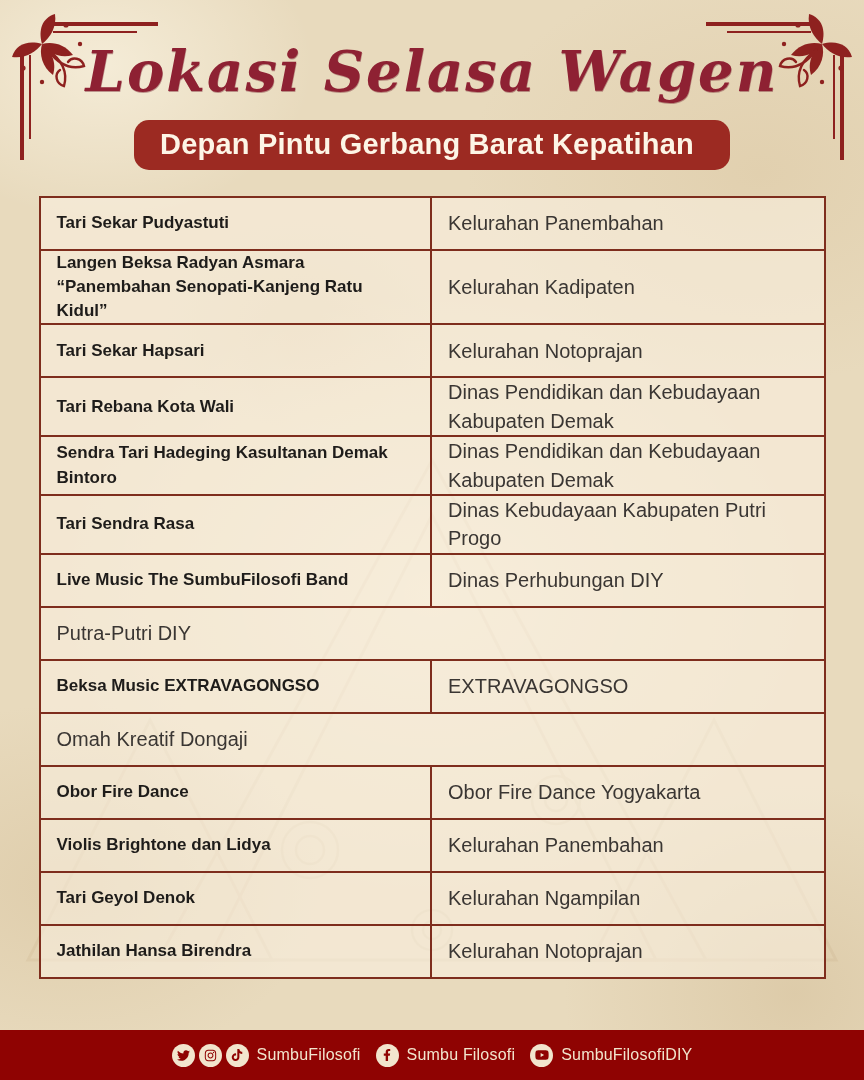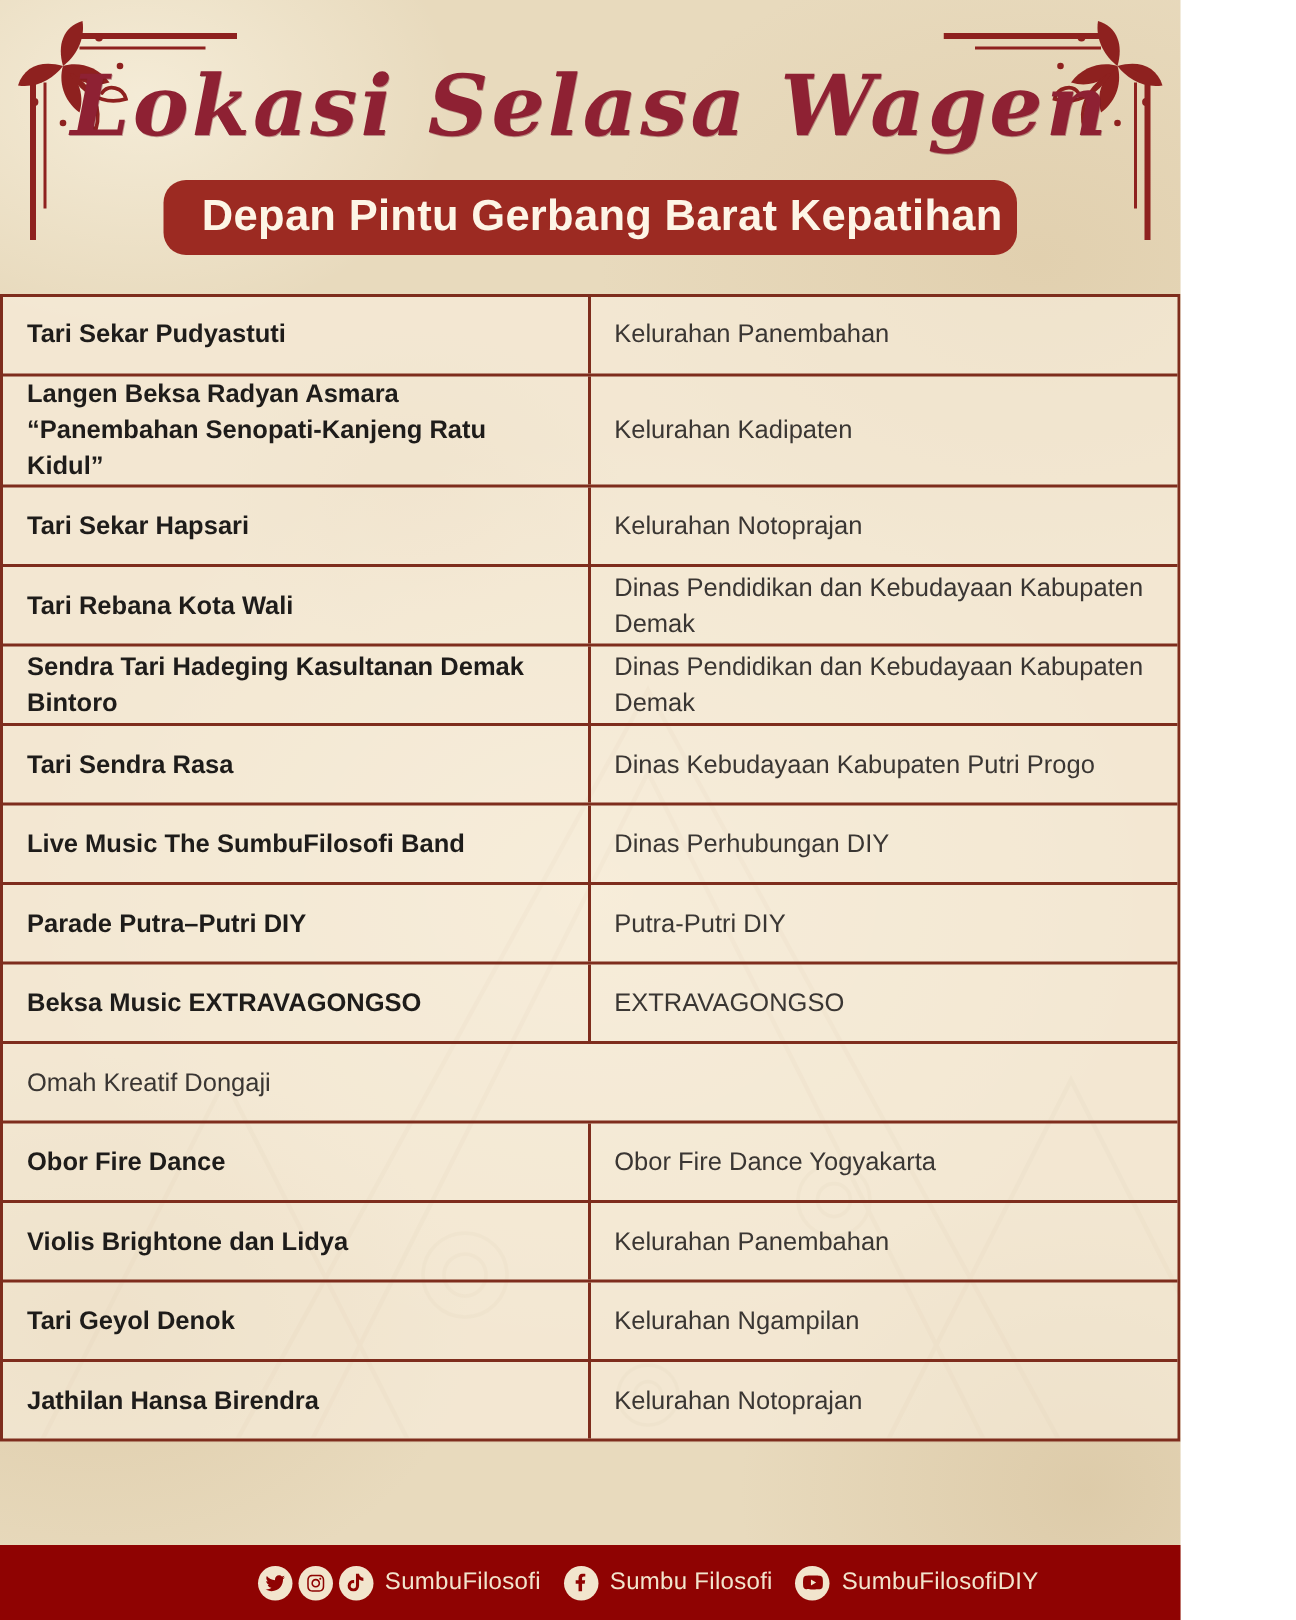--- a/index.html
+++ b/index.html
@@ -3,21 +3,21 @@
 <meta charset="utf-8">
 <style>
   * { margin: 0; padding: 0; box-sizing: border-box; }
   html, body { width: 864px; height: 1080px; }
   body {
     font-family: "Liberation Sans", sans-serif;
     overflow: hidden;
   }
   .poster {
     position: relative;
-    width: 787px;
+    width: 864px;
     height: 1080px;
     background-color: #e8dabd;
     background-image:
       radial-gradient(ellipse 300px 220px at 12% 6%, rgba(255,250,236,0.55), transparent 70%),
       radial-gradient(ellipse 420px 300px at 88% 16%, rgba(208,182,138,0.28), transparent 70%),
       radial-gradient(ellipse 520px 420px at 50% 55%, rgba(255,248,231,0.40), transparent 72%),
       radial-gradient(ellipse 360px 260px at 8% 82%, rgba(202,176,132,0.30), transparent 70%),
       radial-gradient(ellipse 330px 300px at 92% 92%, rgba(198,172,128,0.32), transparent 70%),
       radial-gradient(ellipse 200px 150px at 35% 30%, rgba(210,186,144,0.18), transparent 70%);
     overflow: hidden;
@@ -39,21 +39,21 @@
     text-shadow: 0.5px 0.5px 0 rgba(110,20,35,0.4);
   }
   .badge {
     display: inline-block;
     margin-top: 14px;
     background: #9c2a22;
     color: #fdf5e6;
     font-weight: bold;
     font-size: 29px;
     line-height: 1;
-    padding: 10px 10px 11px 26px;
+    padding: 10px 36px 11px 26px;
     border-radius: 15px;
     letter-spacing: 0.2px;
   }
 
   .watermark {
     position: absolute;
     left: 0; top: 430px;
     width: 864px; height: 570px;
     opacity: 0.08;
     z-index: 0;
@@ -79,21 +79,21 @@
   .cell.performance {
     width: 50%;
     border-right: 2px solid #7e2d1d;
     font-weight: bold;
     font-size: 17px;
     color: #1e1c1a;
     padding-right: 28px;
   }
   .cell.organizer {
     width: 50%;
-    font-size: 17px;
+    font-size: 20px;
     color: #3a3633;
   }
 
   .footer {
     position: absolute;
     left: 0; bottom: 0;
     width: 864px; height: 50px;
     background: #8f0302;
     display: flex;
     align-items: center;
@@ -219,21 +219,20 @@
       <div class="cell performance">Tari Sendra Rasa</div>
       <div class="cell organizer">Dinas Kebudayaan Kabupaten Putri Progo</div>
     </div>
 
     <div class="row">
       <div class="cell performance">Live Music The SumbuFilosofi Band</div>
       <div class="cell organizer">Dinas Perhubungan DIY</div>
     </div>
 
     <div class="row">
-      <div class="cell performance">Parade Putra–Putri DIY</div>
       <div class="cell organizer">Putra-Putri DIY</div>
     </div>
 
     <div class="row">
       <div class="cell performance">Beksa Music EXTRAVAGONGSO</div>
       <div class="cell organizer">EXTRAVAGONGSO</div>
     </div>
 
     <div class="row">
       <div class="cell organizer">Omah Kreatif Dongaji</div>

